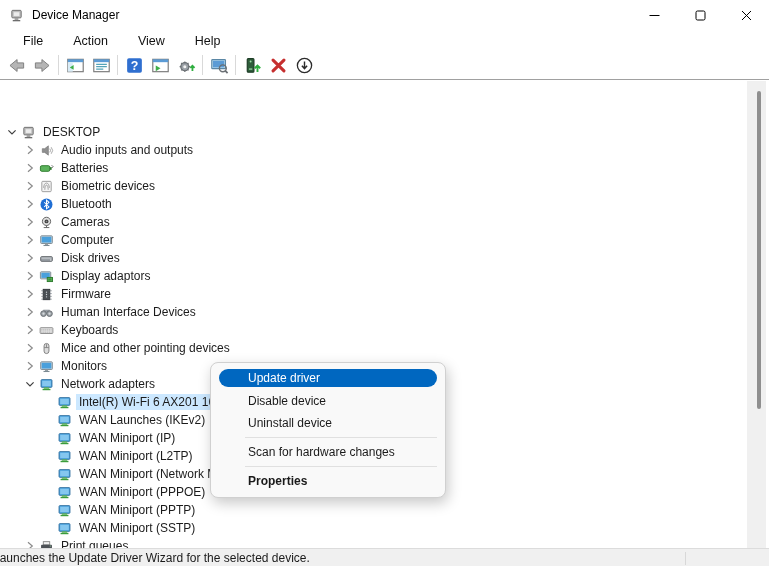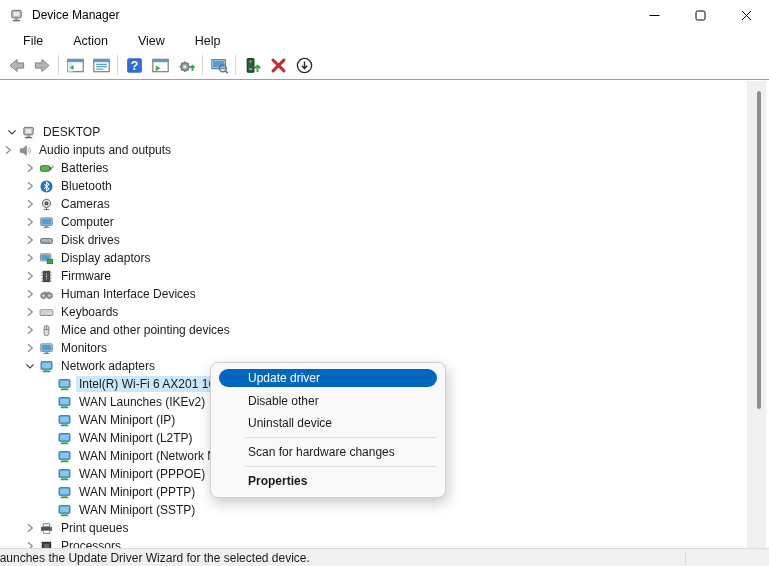--- a/index.html
+++ b/index.html
@@ -205,21 +205,21 @@
           <span class="tree-icn">
             <svg width="15" height="15" viewBox="0 0 16 16">
               <rect x="3" y="2.5" width="10" height="8" rx="1" fill="#bdbdbd" stroke="#6d6d6d"></rect>
               <rect x="5" y="4.5" width="6" height="4" fill="#ececec"></rect>
               <rect x="6" y="11" width="4" height="1.6" fill="#8f8f8f"></rect>
               <rect x="4" y="12.8" width="8" height="1.4" fill="#6d6d6d"></rect>
             </svg>
           </span>
           <span class="tree-label">DESKTOP</span>
         </div>
-        <div class="tree-row" style="">
+        <div class="tree-row" style="padding-left: 22px;">
           <span class="chevron-slot">
             <svg width="16" height="16" viewBox="0 0 16 16">
               <path d="M6 4.2 L10.3 8 L6 11.8" stroke="#8a8a8a" fill="none" stroke-width="1.2"></path>
             </svg>
           </span>
           <span class="tree-icn">
             <svg width="15" height="15" viewBox="0 0 16 16">
               <path d="M3.5 6h2.5l4-3v10l-4-3H3.5z" fill="#909090" stroke="#6b6b6b" stroke-width="0.6"></path>
               <path d="M11.5 6a3.2 3.2 0 0 1 0 4 M13 4.5a5.2 5.2 0 0 1 0 7" stroke="#9a9a9a" fill="none" stroke-width="0.9"></path>
             </svg>
@@ -233,20 +233,34 @@
             </svg>
           </span>
           <span class="tree-icn">
             <svg width="15" height="15" viewBox="0 0 16 16">
               <rect x="1.5" y="5" width="10" height="6" rx="1.5" fill="#5cb35c" stroke="#2c7a2c"></rect>
               <rect x="11.5" y="6.6" width="2" height="2.8" fill="#2c7a2c"></rect>
               <path d="M13.5 4.5l1.5 1.5-1.5 1.5" stroke="#3b3b3b" fill="none" stroke-width="0.8"></path>
             </svg>
           </span>
           <span class="tree-label">Batteries</span>
+        </div>
+        <div class="tree-row" style="padding-left: 22px;">
+          <span class="chevron-slot">
+            <svg width="16" height="16" viewBox="0 0 16 16">
+              <path d="M6 4.2 L10.3 8 L6 11.8" stroke="#8a8a8a" fill="none" stroke-width="1.2"></path>
+            </svg>
+          </span>
+          <span class="tree-icn">
+            <svg width="15" height="15" viewBox="0 0 16 16">
+              <rect x="3" y="2.5" width="10" height="11" rx="1" fill="#f4f4f4" stroke="#9a9a9a"></rect>
+              <path d="M6.2 11.5c0-3 .8-5 1.8-5s1.8 2 1.8 5 M5 9.5C5 6.5 6.3 4.3 8 4.3s3 2.2 3 5.2" stroke="#8a8a8a" fill="none" stroke-width="0.8"></path>
+            </svg>
+          </span>
+          <span class="tree-label">Biometric devices</span>
         </div>
         <div class="tree-row" style="padding-left: 22px;">
           <span class="chevron-slot">
             <svg width="16" height="16" viewBox="0 0 16 16">
               <path d="M6 4.2 L10.3 8 L6 11.8" stroke="#8a8a8a" fill="none" stroke-width="1.2"></path>
             </svg>
           </span>
           <span class="tree-icn">
             <svg width="15" height="15" viewBox="0 0 16 16">
               <circle cx="8" cy="8" r="6.4" fill="#1f6ed4"></circle>
@@ -542,21 +556,21 @@
           <span class="tree-label">Processors</span>
         </div>
       </div>
     <div class="scrollbar">
       <div class="scroll-thumb"></div>
     </div>
   </div>
 
   <div class="context-menu" id="context-menu">
       <div class="cm-item highlighted">Update driver</div>
-      <div class="cm-item">Disable other</div>
+      <div class="cm-item">Disable device</div>
       <div class="cm-item">Uninstall device</div>
       <div class="cm-sep"></div>
       <div class="cm-item">Scan for hardware changes</div>
       <div class="cm-sep"></div>
       <div class="cm-item bold">Properties</div>
     </div>
 
   <div class="statusbar">
     <span class="status-text">Launches the Update Driver Wizard for the selected device.</span>
     <span class="status-divider"></span>

